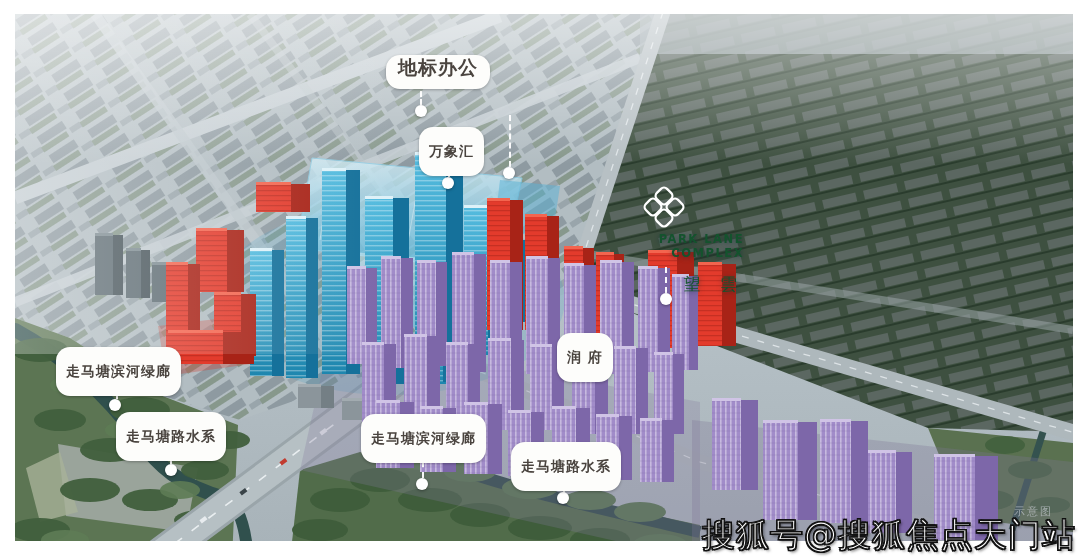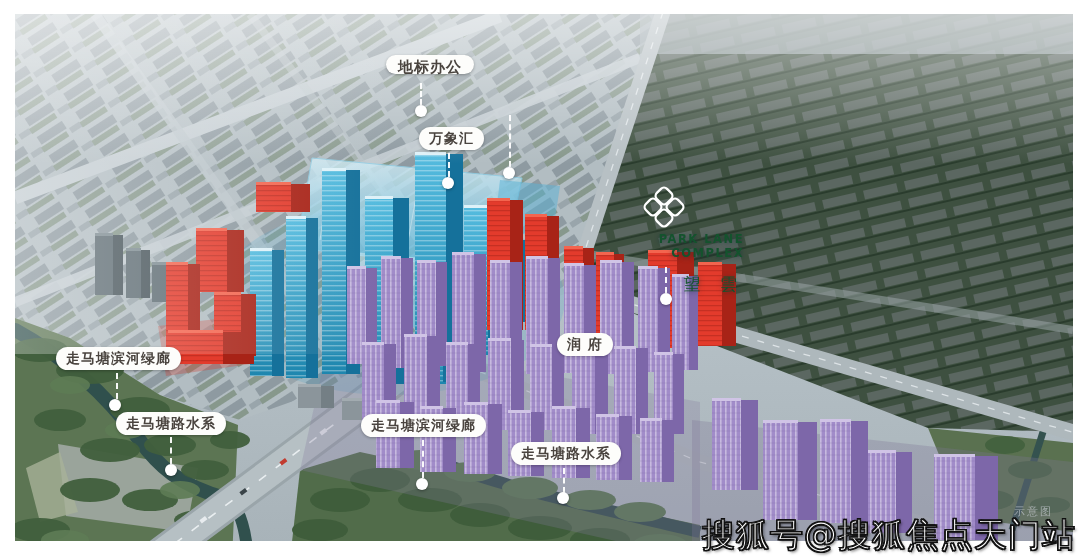--- a/index.html
+++ b/index.html
@@ -1,23 +1,23 @@
 <!DOCTYPE html>
 <html><head>
 <meta charset="utf-8">
 <style>
   html,body{margin:0;padding:0;background:#fff;}
   .stage{position:relative;width:1080px;height:560px;background:#fff;overflow:hidden;
          font-family:"DejaVu Sans","Liberation Sans",sans-serif;}
   .photo{position:absolute;left:15px;top:14px;right:7px;bottom:19px;overflow:hidden;background:#b9c3c9;}
   .photo svg{position:absolute;left:-15px;top:-14px;width:1080px;height:560px;display:block;}
-  .pill{position:absolute;background:#fdfdfb;color:#4a443f;font-weight:700;font-size:15px;
-        line-height:25px;height:19px;padding:0 12px;border-radius:14px;letter-spacing:1px;
+  .pill{position:absolute;background:#fdfdfb;color:#4a443f;font-weight:700;font-size:19px;
+        line-height:25px;height:34px;padding:0 12px;border-radius:14px;letter-spacing:1px;
         white-space:nowrap;z-index:5;box-shadow:0 1px 3px rgba(0,0,0,.28);}
-  .pill.small{font-size:14px;line-height:23px;height:23px;padding:0 10px;}
+  .pill.small{font-size:14px;line-height:23px;height:23px;padding:13px 10px;}
   .leader{position:absolute;width:0;border-left:2px dashed rgba(255,255,255,.95);z-index:4;}
   .dot{position:absolute;width:12px;height:12px;border-radius:50%;background:#fff;z-index:4;
        box-shadow:0 1px 3px rgba(0,0,0,.35);}
   .logo{position:absolute;left:584px;top:184px;width:160px;text-align:right;color:#14532d;z-index:5;
         text-shadow:0 1px 5px rgba(10,40,55,.55);}
   .logo .knot{display:block;margin:0 auto 2px auto;}
   .logo .brand{font-size:11.5px;letter-spacing:1.5px;font-weight:600;}
   .logo .cn{font-size:17px;letter-spacing:7px;padding-left:7px;font-weight:500;margin-top:13px;}
   .watermark{position:absolute;right:4px;bottom:2px;z-index:6;font-size:33px;font-weight:400;
              letter-spacing:1px;color:#fff;-webkit-text-stroke:1.2px #101010;

